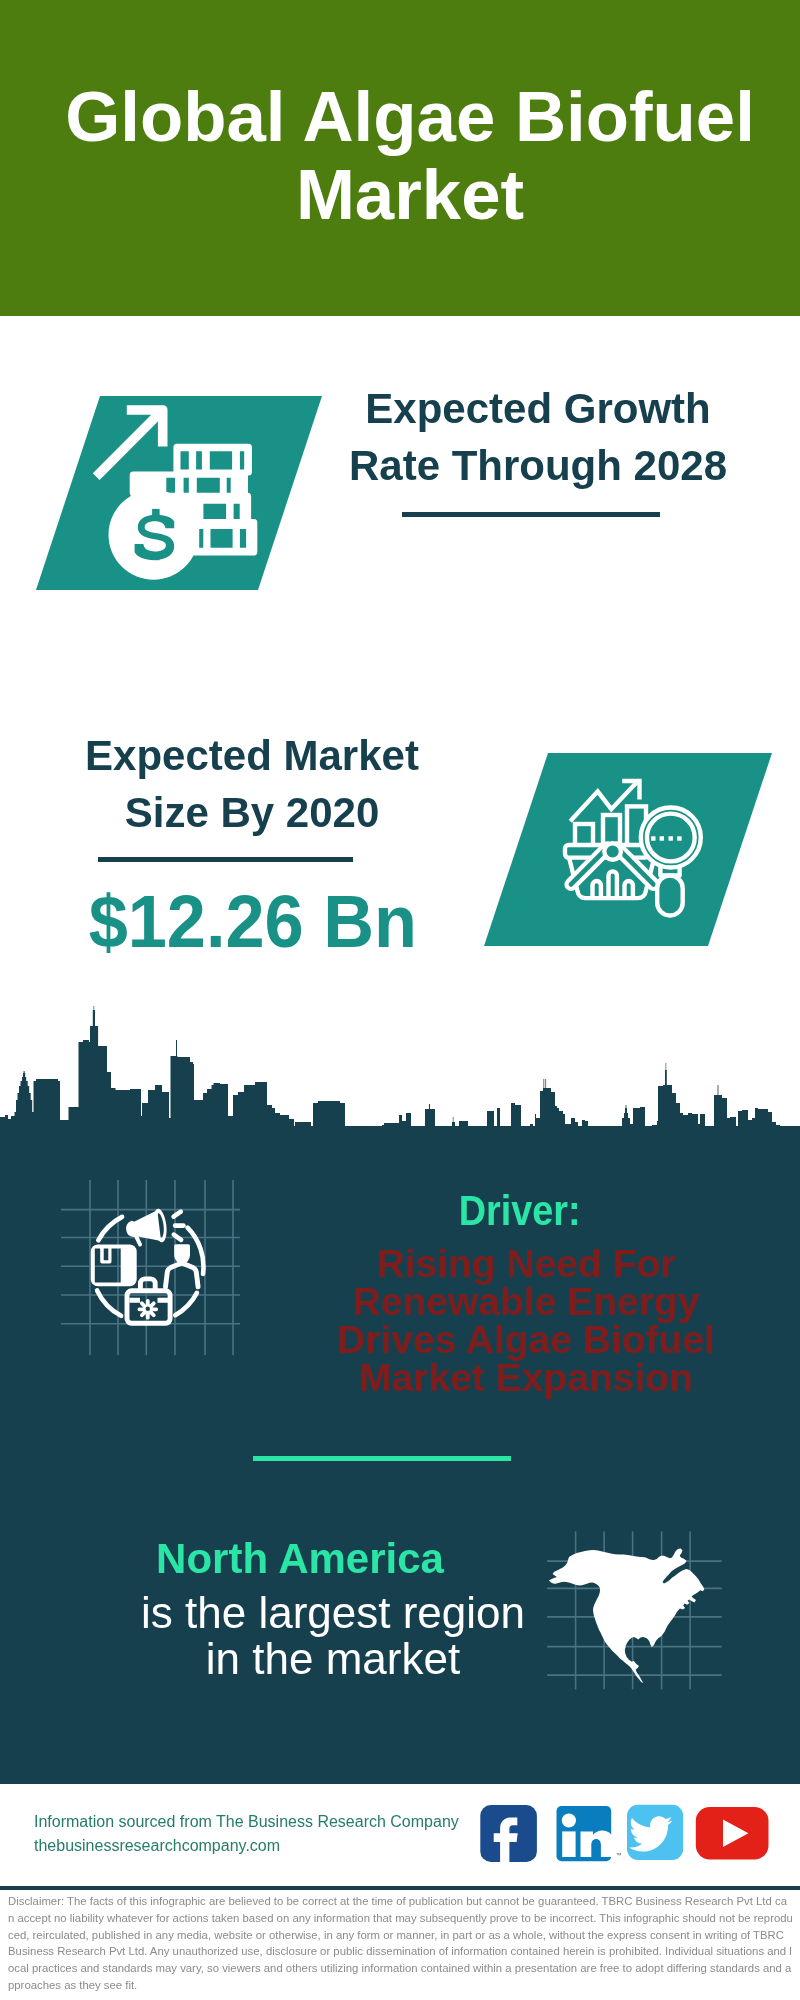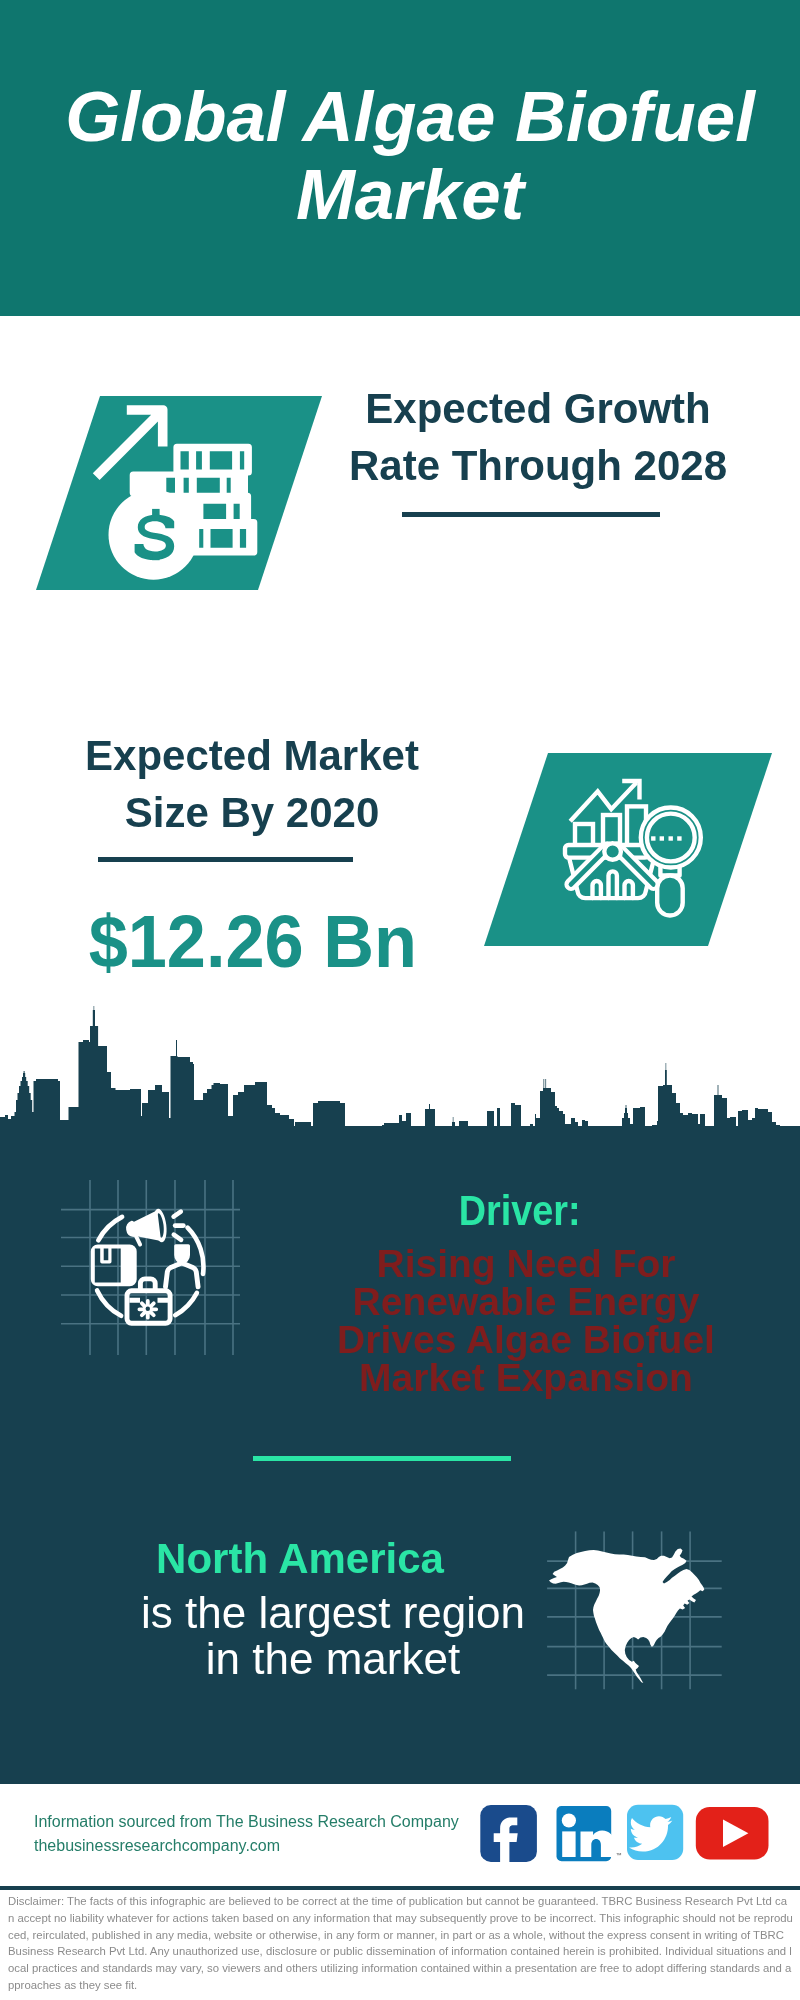--- a/index.html
+++ b/index.html
@@ -1,21 +1,21 @@
 <!DOCTYPE html>
 <html><head>
 <meta charset="utf-8">
 <title>Global Algae Biofuel Market</title>
 <style>
   html,body{margin:0;padding:0;background:#fff;}
   body{width:800px;height:2000px;font-family:"Liberation Sans",sans-serif;}
   .page{position:relative;width:800px;height:2000px;overflow:hidden;background:#fff;}
 
   
-  .header{position:absolute;left:0;top:0;width:800px;height:316px;background:#0f766e;font-style:italic;}
+  .header{position:absolute;left:0;top:0;width:800px;height:316px;background:#4d7c0f;}
   .header-title{position:absolute;left:10px;top:78px;width:800px;
     font-size:70.8px;line-height:78px;font-weight:bold;color:#fff;text-align:center;}
 
   
   .par{position:absolute;background:#1a9187;}
   .par svg{position:absolute;left:0;top:0;}
   .par.p1{left:36px;top:396px;width:286px;height:194px;
     clip-path:polygon(64px 0, 286px 0, 222px 194px, 0px 194px);}
   .par.p2{left:484px;top:753px;width:288px;height:193px;
     clip-path:polygon(64px 0, 288px 0, 224px 193px, 0px 193px);}
@@ -26,21 +26,21 @@
   .blk-val{position:absolute;color:#1a9187;font-weight:bold;line-height:1;text-align:center;}
   .blk-val span{display:inline-block;}
 
   .s1-head{left:338px;top:380px;width:400px;}
   .s1-rule{left:402px;top:512px;width:258px;}
   .s1-val{left:323px;top:546px;width:400px;font-size:99px;}
   .s1-val span{transform:scaleX(0.875);}
 
   .s2-head{left:52px;top:727px;width:400px;}
   .s2-rule{left:98px;top:857px;width:255px;}
-  .s2-val{left:53px;top:885px;width:400px;font-size:74px;margin-top:20px;}
+  .s2-val{left:53px;top:885px;width:400px;font-size:74px;}
   .s2-val span{transform:scaleX(0.95);}
 
   
   .lower{position:absolute;left:0;top:1126px;width:800px;height:654px;background:#17404f;}
   .skyline{position:absolute;left:0;top:1006px;width:800px;height:128px;display:block;}
 
   .driver-title{position:absolute;left:300px;top:1187px;width:440px;text-align:center;
     color:#2ae5a5;font-weight:bold;font-size:42px;line-height:48px;}
   .driver-title span{display:inline-block;transform:scaleX(0.90);}
   .driver-body{position:absolute;left:300px;top:1245px;width:452px;text-align:center;

